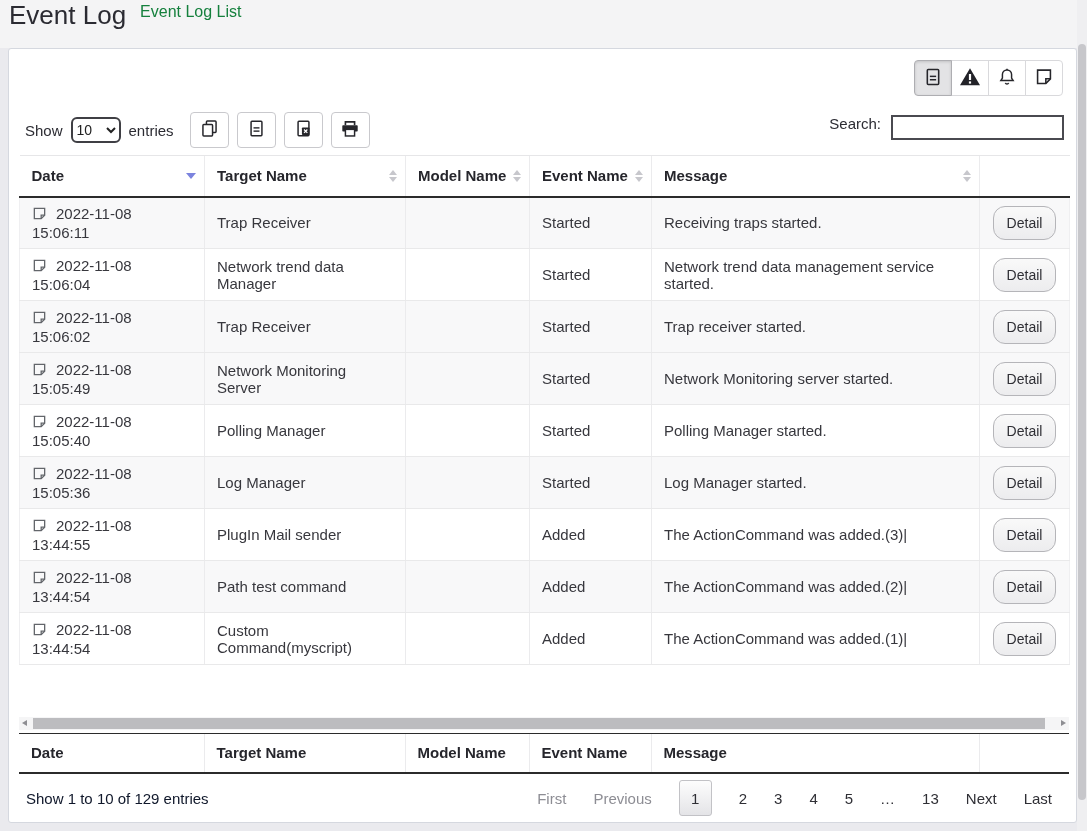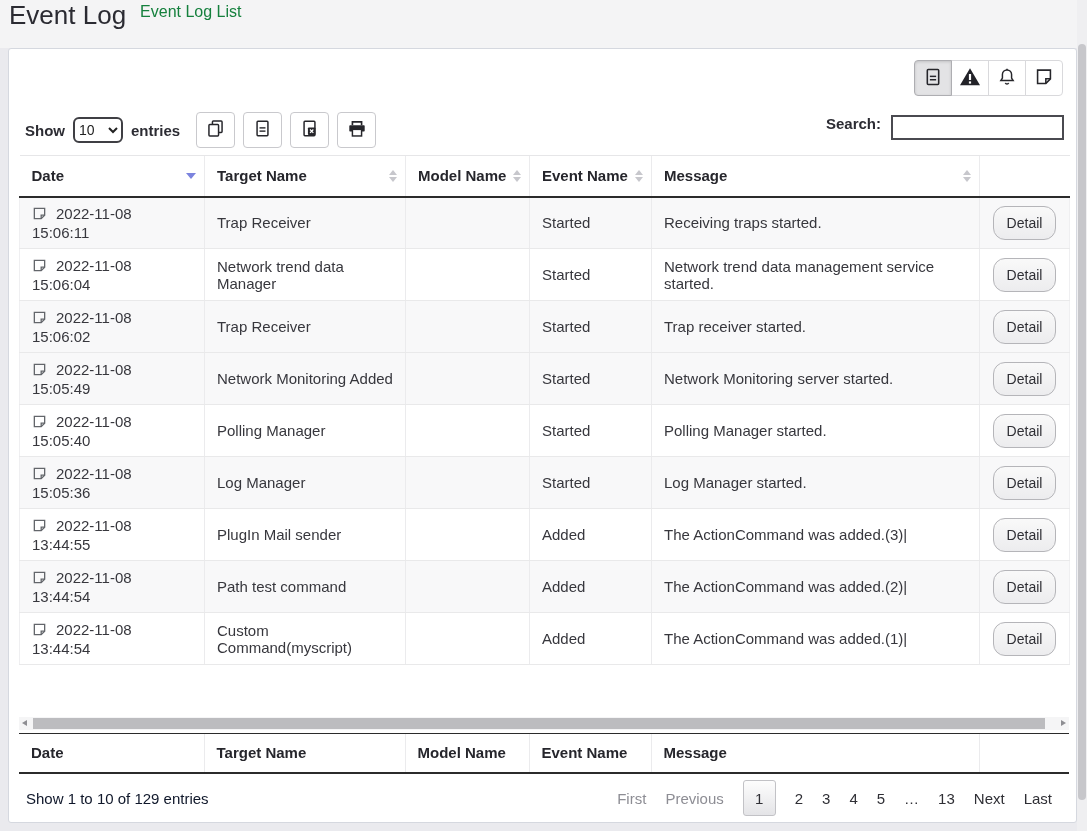--- a/index.html
+++ b/index.html
@@ -25,21 +25,21 @@
   .filter-group { position:absolute; top:11px; right:13px; display:flex; }
   .filter-btn { width:38px; height:36px; border:1px solid #d9d9dc; background:#fff;
                 display:flex; align-items:center; justify-content:center; margin-left:-1px; cursor:pointer; }
   .filter-btn:first-child { border-radius:4px 0 0 4px; margin-left:0; }
   .filter-btn:last-child  { border-radius:0 4px 4px 0; }
   .filter-btn.active { background:#e3e3e5; border-color:#aeaeb2; box-shadow:inset 0 1px 3px rgba(0,0,0,.15); z-index:1; }
 
   
   .controls { position:absolute; left:16px; top:62px; width:1039px; height:40px; }
   .ctrl-left { position:absolute; left:0; top:0; display:flex; align-items:center; height:38px; }
-  .lbl { font-weight:bold; font-size:15px; color:#2c2c33; }
+  .lbl { font-weight:normal; font-size:15px; color:#2c2c33; }
   .len-select { margin:0 8px; height:26px; min-width:50px; border:2px solid #3f3f44; border-radius:6px;
                 background:#fff; font-size:14px; font-family:inherit; color:#222; }
   .export-group { display:flex; gap:8px; margin-left:16px; }
   .tool-btn { width:39px; height:36px; border:1px solid #c9c9cd; border-radius:4px; background:#fff;
               display:flex; align-items:center; justify-content:center; cursor:pointer; }
   .ctrl-right { position:absolute; right:0; top:4px; display:flex; align-items:flex-start; gap:10px; }
   .search-input { width:173px; height:25px; border:2px solid #4a4a50; background:#fff;
                   font-size:14px; font-family:inherit; padding:0 5px; }
 
   
@@ -74,21 +74,21 @@
   
   .foot-table { position:absolute; left:10px; top:684px; width:1050px; border-collapse:collapse;
                 table-layout:fixed; font-size:15px; }
   .foot-table th { height:39px; padding:0 12px; text-align:left; color:#26262c;
                    border-top:1px solid #2b2b2b; border-bottom:2px solid #2b2b2b; background:#fff; }
   .foot-table th + th { border-left:1px solid #ebebed; }
 
   
   .info { position:absolute; left:17px; top:741px; font-size:15px; color:#0f172a; }
   .pagination { position:absolute; right:24px; top:727px; height:44px; display:flex; align-items:center;
-                gap:19px; font-size:15px; color:#2f2f35; }
+                gap:27px; font-size:15px; color:#2f2f35; }
   .pg { cursor:pointer; white-space:nowrap; }
   .pg.disabled { color:#8d8d94; }
   .pg.num.active { display:flex; align-items:center; justify-content:center; width:33px; height:36px;
                    border:1px solid #c2c2c6; border-radius:3px; background:linear-gradient(#fdfdfd,#e4e4e7); }
 
   
   .vscroll { position:absolute; right:0; top:0; width:10px; height:831px; background:#efeff1; }
   .vs-thumb { position:absolute; left:1px; top:44px; width:8px; height:756px; background:#c7c7cb; border-radius:4px; }
 </style>
 </head>
@@ -278,21 +278,21 @@
   </tr>
         <tr class="odd">
     <td class="c-date">
       <span class="row-ic">
         <svg width="15" height="15" viewBox="0 0 16 16" fill="none" stroke="#63666b" stroke-width="1.4">
                 <path d="M2.5 2.5 H13.5 V9.8 L9.8 13.5 H2.5 Z"></path>
                 <path d="M13.5 9.8 H9.8 V13.5"></path>
               </svg>
       </span><span>2022-11-08 15:05:49</span>
     </td>
-    <td>Network Monitoring Added</td>
+    <td>Network Monitoring Server</td>
     <td></td>
     <td>Started</td>
     <td>Network Monitoring server started.</td>
     <td class="c-act">
       <button class="detail-btn">Detail</button>
     </td>
   </tr>
         <tr>
     <td class="c-date">
       <span class="row-ic">

